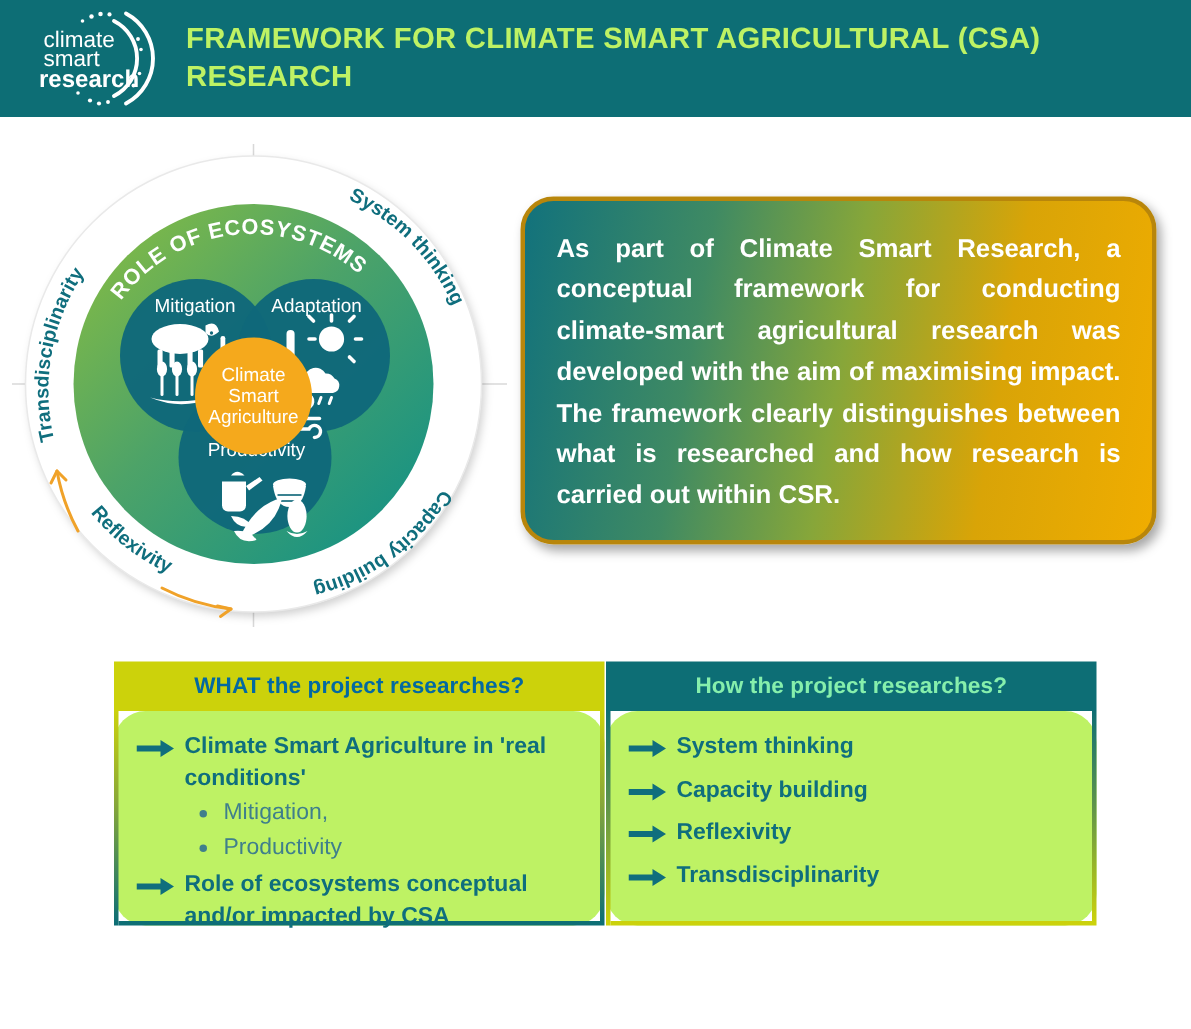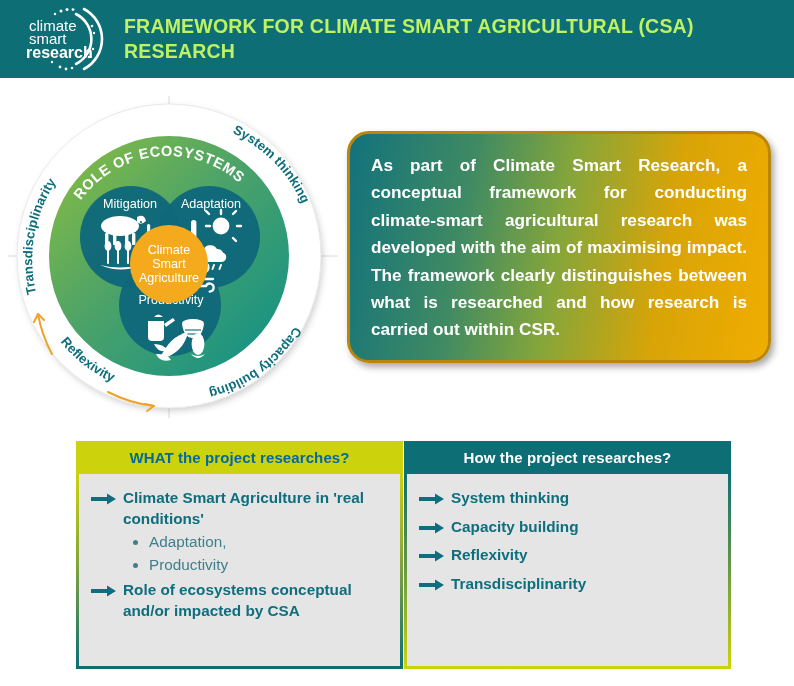--- a/index.html
+++ b/index.html
@@ -64,25 +64,26 @@
     left:76px;top:441px;width:327px;height:228px;
   }
   .panel-right{
     left:404px;top:441px;width:327px;height:228px;
   }
   .panel-head{
     height:33px;display:flex;align-items:center;justify-content:center;
     font-weight:bold;font-size:15px;letter-spacing:.1px;
   }
   .panel-head-left{background:#ccd20b;color:#0369a1;}
-  .panel-head-right{background:#0d6e75;color:#ffffff;}
+  .panel-head-right{background:#0d6e75;color:#86efac;}
   .panel-body{
     position:relative;
-    height:195px;background:#e5e5e5;box-sizing:border-box;
+    height:143px;background:#bef264;box-sizing:border-box;
     padding:14px 10px 8px 12px;
+    border-radius:21px;
   }
   
   .panel-left .panel-body{
     border-left:3px solid transparent;
     border-right:3px solid transparent;
     border-bottom:3px solid #0d6e75;
     border-image:linear-gradient(to bottom,#ccd20b 0%,#86a63a 45%,#0d6e75 100%) 1;
     border-top:0;
   }
   .panel-right .panel-body{
@@ -314,21 +315,21 @@
     <div class="arrow-item">
       <span class="arrow-ico">
         <svg width="26" height="12" viewBox="0 0 26 12">
             <path d="M0 4 h16 v-3.6 l9 5.6 l-9 5.6 v-3.6 h-16 z" fill="#0f6e7d"></path>
           </svg>
       </span>
       <span class="arrow-label">Climate Smart Agriculture in 'real conditions'</span>
     </div>
 
     <ul class="sub-list">
-      <li>Adaptation,</li>
+      <li>Mitigation,</li>
       <li>Productivity</li>
     </ul>
 
     <div class="arrow-item">
       <span class="arrow-ico">
         <svg width="26" height="12" viewBox="0 0 26 12">
             <path d="M0 4 h16 v-3.6 l9 5.6 l-9 5.6 v-3.6 h-16 z" fill="#0f6e7d"></path>
           </svg>
       </span>
       <span class="arrow-label">Role of ecosystems conceptual and/or impacted by CSA</span>

